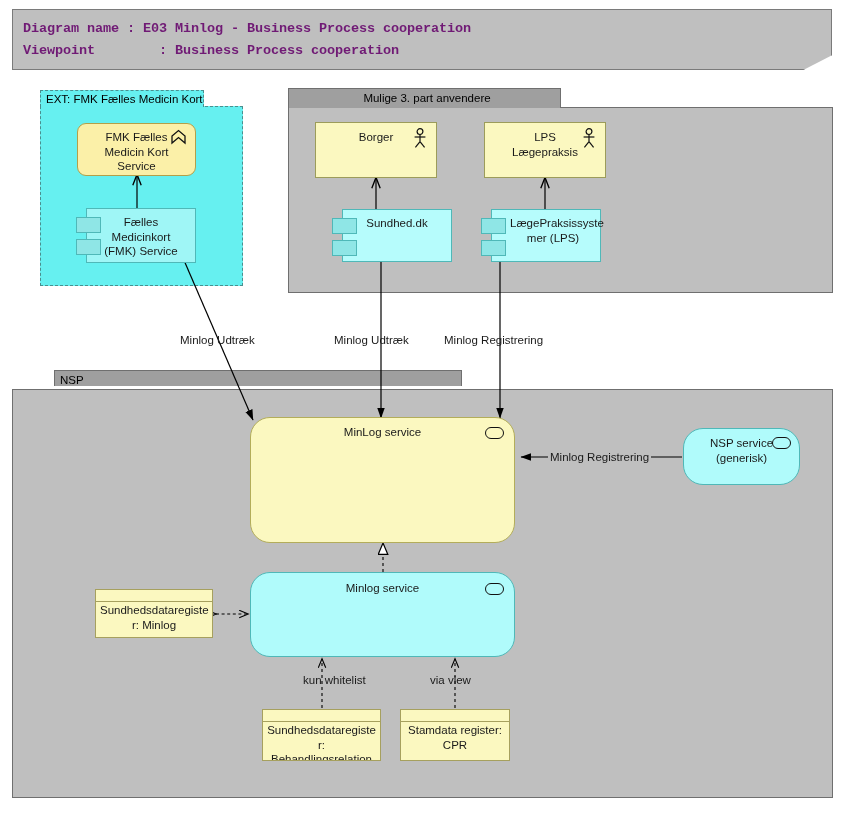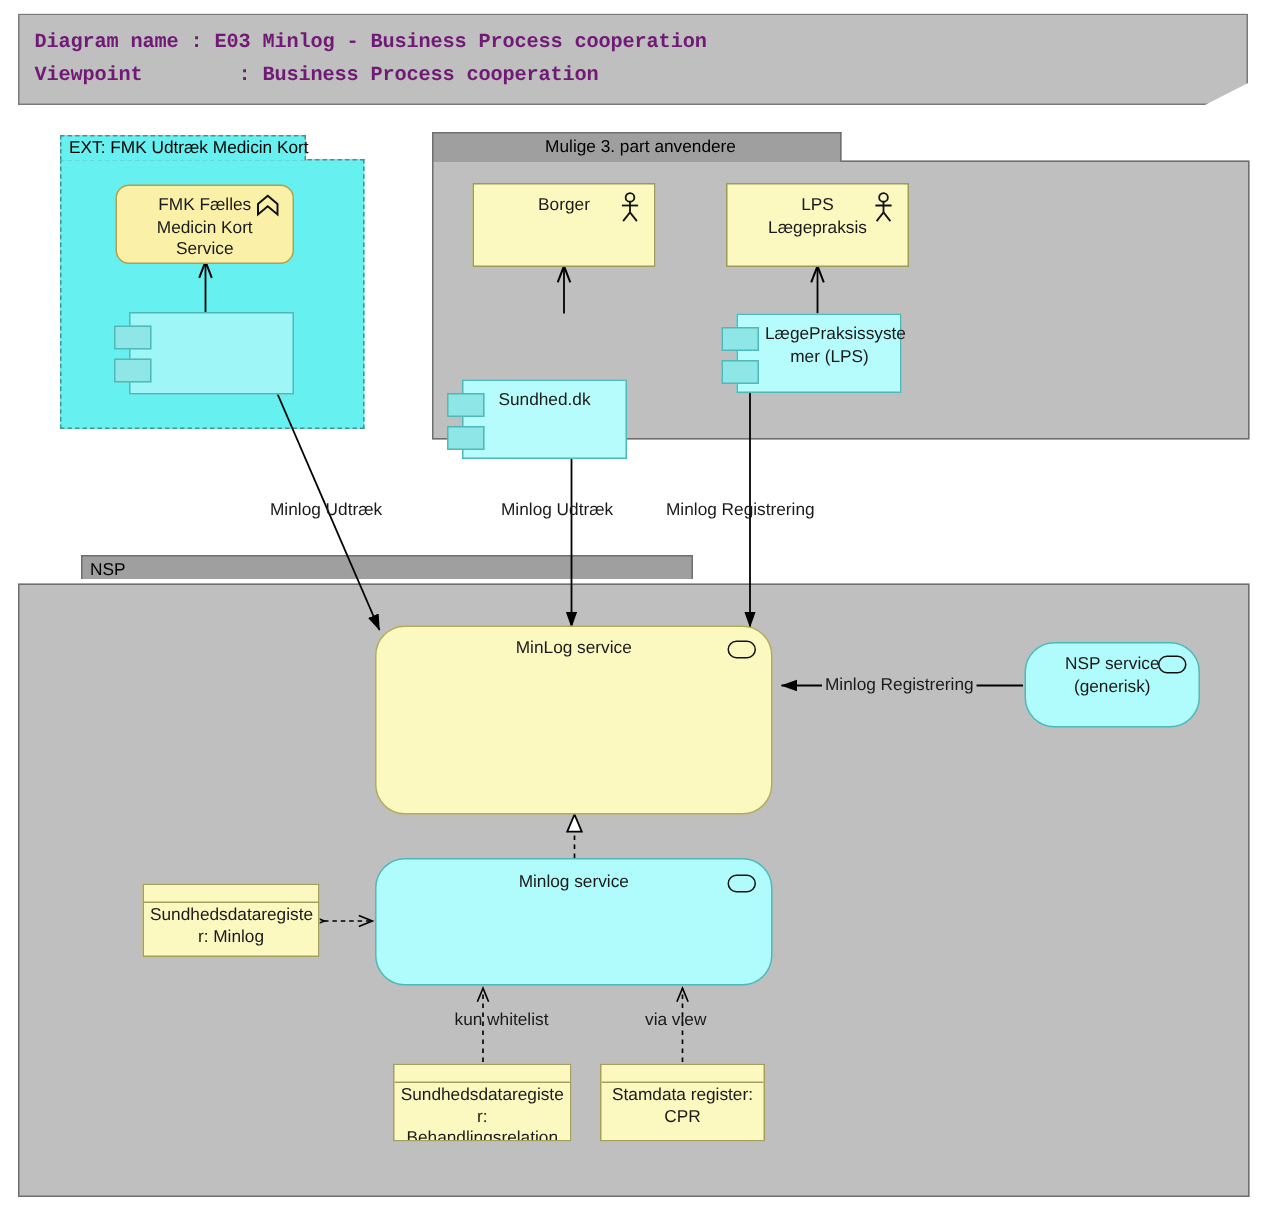--- a/index.html
+++ b/index.html
@@ -106,21 +106,21 @@
 
 <div id="canvas">
 
   <div class="title-banner">
     <div class="title-line l1"><span class="tl-key">Diagram name </span><span class="tl-sep">: E03 Minlog - Business Process cooperation</span></div>
     <div class="title-line l2"><span class="tl-key">Viewpoint        </span><span class="tl-sep">: Business Process cooperation</span></div>
   </div>
 
   <div class="group" id="grp-ext">
     <div class="group-body"></div>
-    <div class="group-tab">EXT: FMK Udtræk Medicin Kort</div>
+    <div class="group-tab">EXT: FMK Fælles Medicin Kort</div>
   </div>
 
   <div class="group" id="grp-third">
     <div class="group-body"></div>
     <div class="group-tab">Mulige 3. part anvendere</div>
   </div>
 
   <div class="group" id="grp-nsp">
     <div class="group-body"></div>
     <div class="group-tab">NSP</div>
@@ -170,20 +170,23 @@
 Medicin Kort
 Service</div>
     <svg width="20" height="16" style="position:absolute;right:6px;top:5px;">
       <path d="M3,14 L3,7 L9.5,1.5 L16,7 L16,14 L9.5,8.5 Z" fill="none" stroke="#111" stroke-width="1.3" stroke-linejoin="miter"></path>
     </svg>
   </div>
 
   <div class="node comp transparent" style="left:86px;top:208px;width:110px;height:55px;">
     <div class="stub" style="top:8px;"></div>
     <div class="stub" style="top:30px;"></div>
+    <div class="lbl" style="top:6px;">Fælles
+Medicinkort
+(FMK) Service</div>
   </div>
 
   <div class="node actor" style="left:315px;top:122px;width:122px;height:56px;">
     <div class="lbl" style="top:7px;">Borger</div>
     <svg width="16" height="22" style="position:absolute;right:8px;top:5px;">
       <circle cx="8" cy="3.6" r="2.9" fill="none" stroke="#111" stroke-width="1.2"></circle>
       <line x1="8" y1="6.6" x2="8" y2="13.6" stroke="#111" stroke-width="1.2"></line>
       <line x1="2.6" y1="9" x2="13.4" y2="9" stroke="#111" stroke-width="1.2"></line>
       <line x1="8" y1="13.6" x2="3.4" y2="19.4" stroke="#111" stroke-width="1.2"></line>
       <line x1="8" y1="13.6" x2="12.6" y2="19.4" stroke="#111" stroke-width="1.2"></line>
@@ -195,21 +198,21 @@
 Lægepraksis</div>
     <svg width="16" height="22" style="position:absolute;right:8px;top:5px;">
       <circle cx="8" cy="3.6" r="2.9" fill="none" stroke="#111" stroke-width="1.2"></circle>
       <line x1="8" y1="6.6" x2="8" y2="13.6" stroke="#111" stroke-width="1.2"></line>
       <line x1="2.6" y1="9" x2="13.4" y2="9" stroke="#111" stroke-width="1.2"></line>
       <line x1="8" y1="13.6" x2="3.4" y2="19.4" stroke="#111" stroke-width="1.2"></line>
       <line x1="8" y1="13.6" x2="12.6" y2="19.4" stroke="#111" stroke-width="1.2"></line>
     </svg>
   </div>
 
-  <div class="node comp cyanfill" style="left:308px;top:209px;width:110px;height:53px;margin-top:44px;">
+  <div class="node comp cyanfill" style="left:342px;top:209px;width:110px;height:53px;">
     <div class="stub" style="top:8px;"></div>
     <div class="stub" style="top:30px;"></div>
     <div class="lbl" style="top:6px;">Sundhed.dk</div>
   </div>
 
   <div class="node comp cyanfill" style="left:491px;top:209px;width:110px;height:53px;">
     <div class="stub" style="top:8px;"></div>
     <div class="stub" style="top:30px;"></div>
     <div class="lbl" style="top:6px;left:14px;">LægePraksissyste
 mer (LPS)</div>

